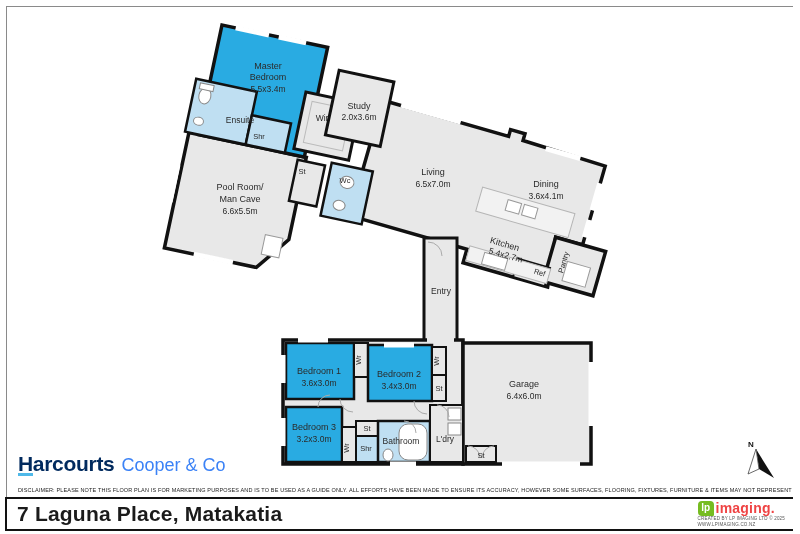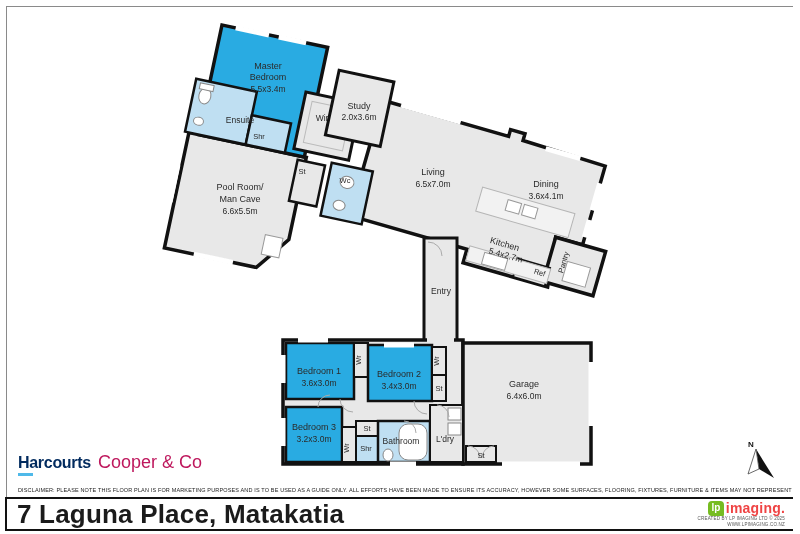--- a/index.html
+++ b/index.html
@@ -8,31 +8,31 @@
   .frame{position:absolute;left:6px;top:6px;width:787px;height:490px;border:1px solid #8a8a8a;}
   svg.plan{position:absolute;left:0;top:0;}
   svg text{font-family:"Liberation Sans",sans-serif;fill:#2b2b2b;}
   .room-label{font-size:9px;}
   .dim-label{font-size:8.5px;}
   .small-label{font-size:7.5px;}
   .mid-label{font-size:8.5px;}
   .north-label{font-size:8px;font-weight:bold;fill:#111;}
 
   .harcourts{position:absolute;left:18px;top:452px;display:flex;align-items:baseline;}
-  .harcourts .name{font-size:16px;font-weight:bold;color:#012a5e;letter-spacing:-0.3px;}
-  .harcourts .suffix{font-size:18px;color:#be185d;margin-left:7px;font-weight:400;}
+  .harcourts .name{font-size:21px;font-weight:bold;color:#012a5e;letter-spacing:-0.3px;}
+  .harcourts .suffix{font-size:18px;color:#3b82f6;margin-left:7px;font-weight:400;}
   .h-underline{position:absolute;left:0;top:21px;width:15px;height:3px;background:#4fb9e9;}
 
   .disclaimer{position:absolute;left:18px;top:487px;width:770px;font-size:5.5px;
               color:#222;letter-spacing:0.15px;white-space:nowrap;}
 
   .titlebar{position:absolute;left:5px;top:497px;width:786px;height:30px;border:2px solid #121212;
             background:#fff;display:flex;align-items:center;justify-content:space-between;}
-  .address{font-size:26px;font-weight:bold;color:#1b1b1b;padding-left:10px;letter-spacing:0.2px;}
-  .imaging{display:flex;flex-direction:column;align-items:flex-end;padding-right:8px;line-height:1;}
+  .address{font-size:21px;font-weight:bold;color:#1b1b1b;padding-left:10px;letter-spacing:0.2px;}
+  .imaging{display:flex;flex-direction:column;align-items:flex-start;padding-right:8px;line-height:1;}
   .imaging-row{display:flex;align-items:center;}
   .lp-badge{width:16px;height:15px;background:#76bc21;border-radius:4px 4px 1px 4px;color:#fff;
             font-size:10px;font-weight:bold;display:flex;align-items:center;justify-content:center;margin-right:2px;}
   .imaging-word{font-size:14px;font-weight:bold;color:#ef4444;letter-spacing:0.2px;}
   .credit{font-size:4.5px;color:#555;margin-top:1.5px;letter-spacing:0.2px;}
 </style>
 </head>
 <body>
 
 <div class="canvas">

